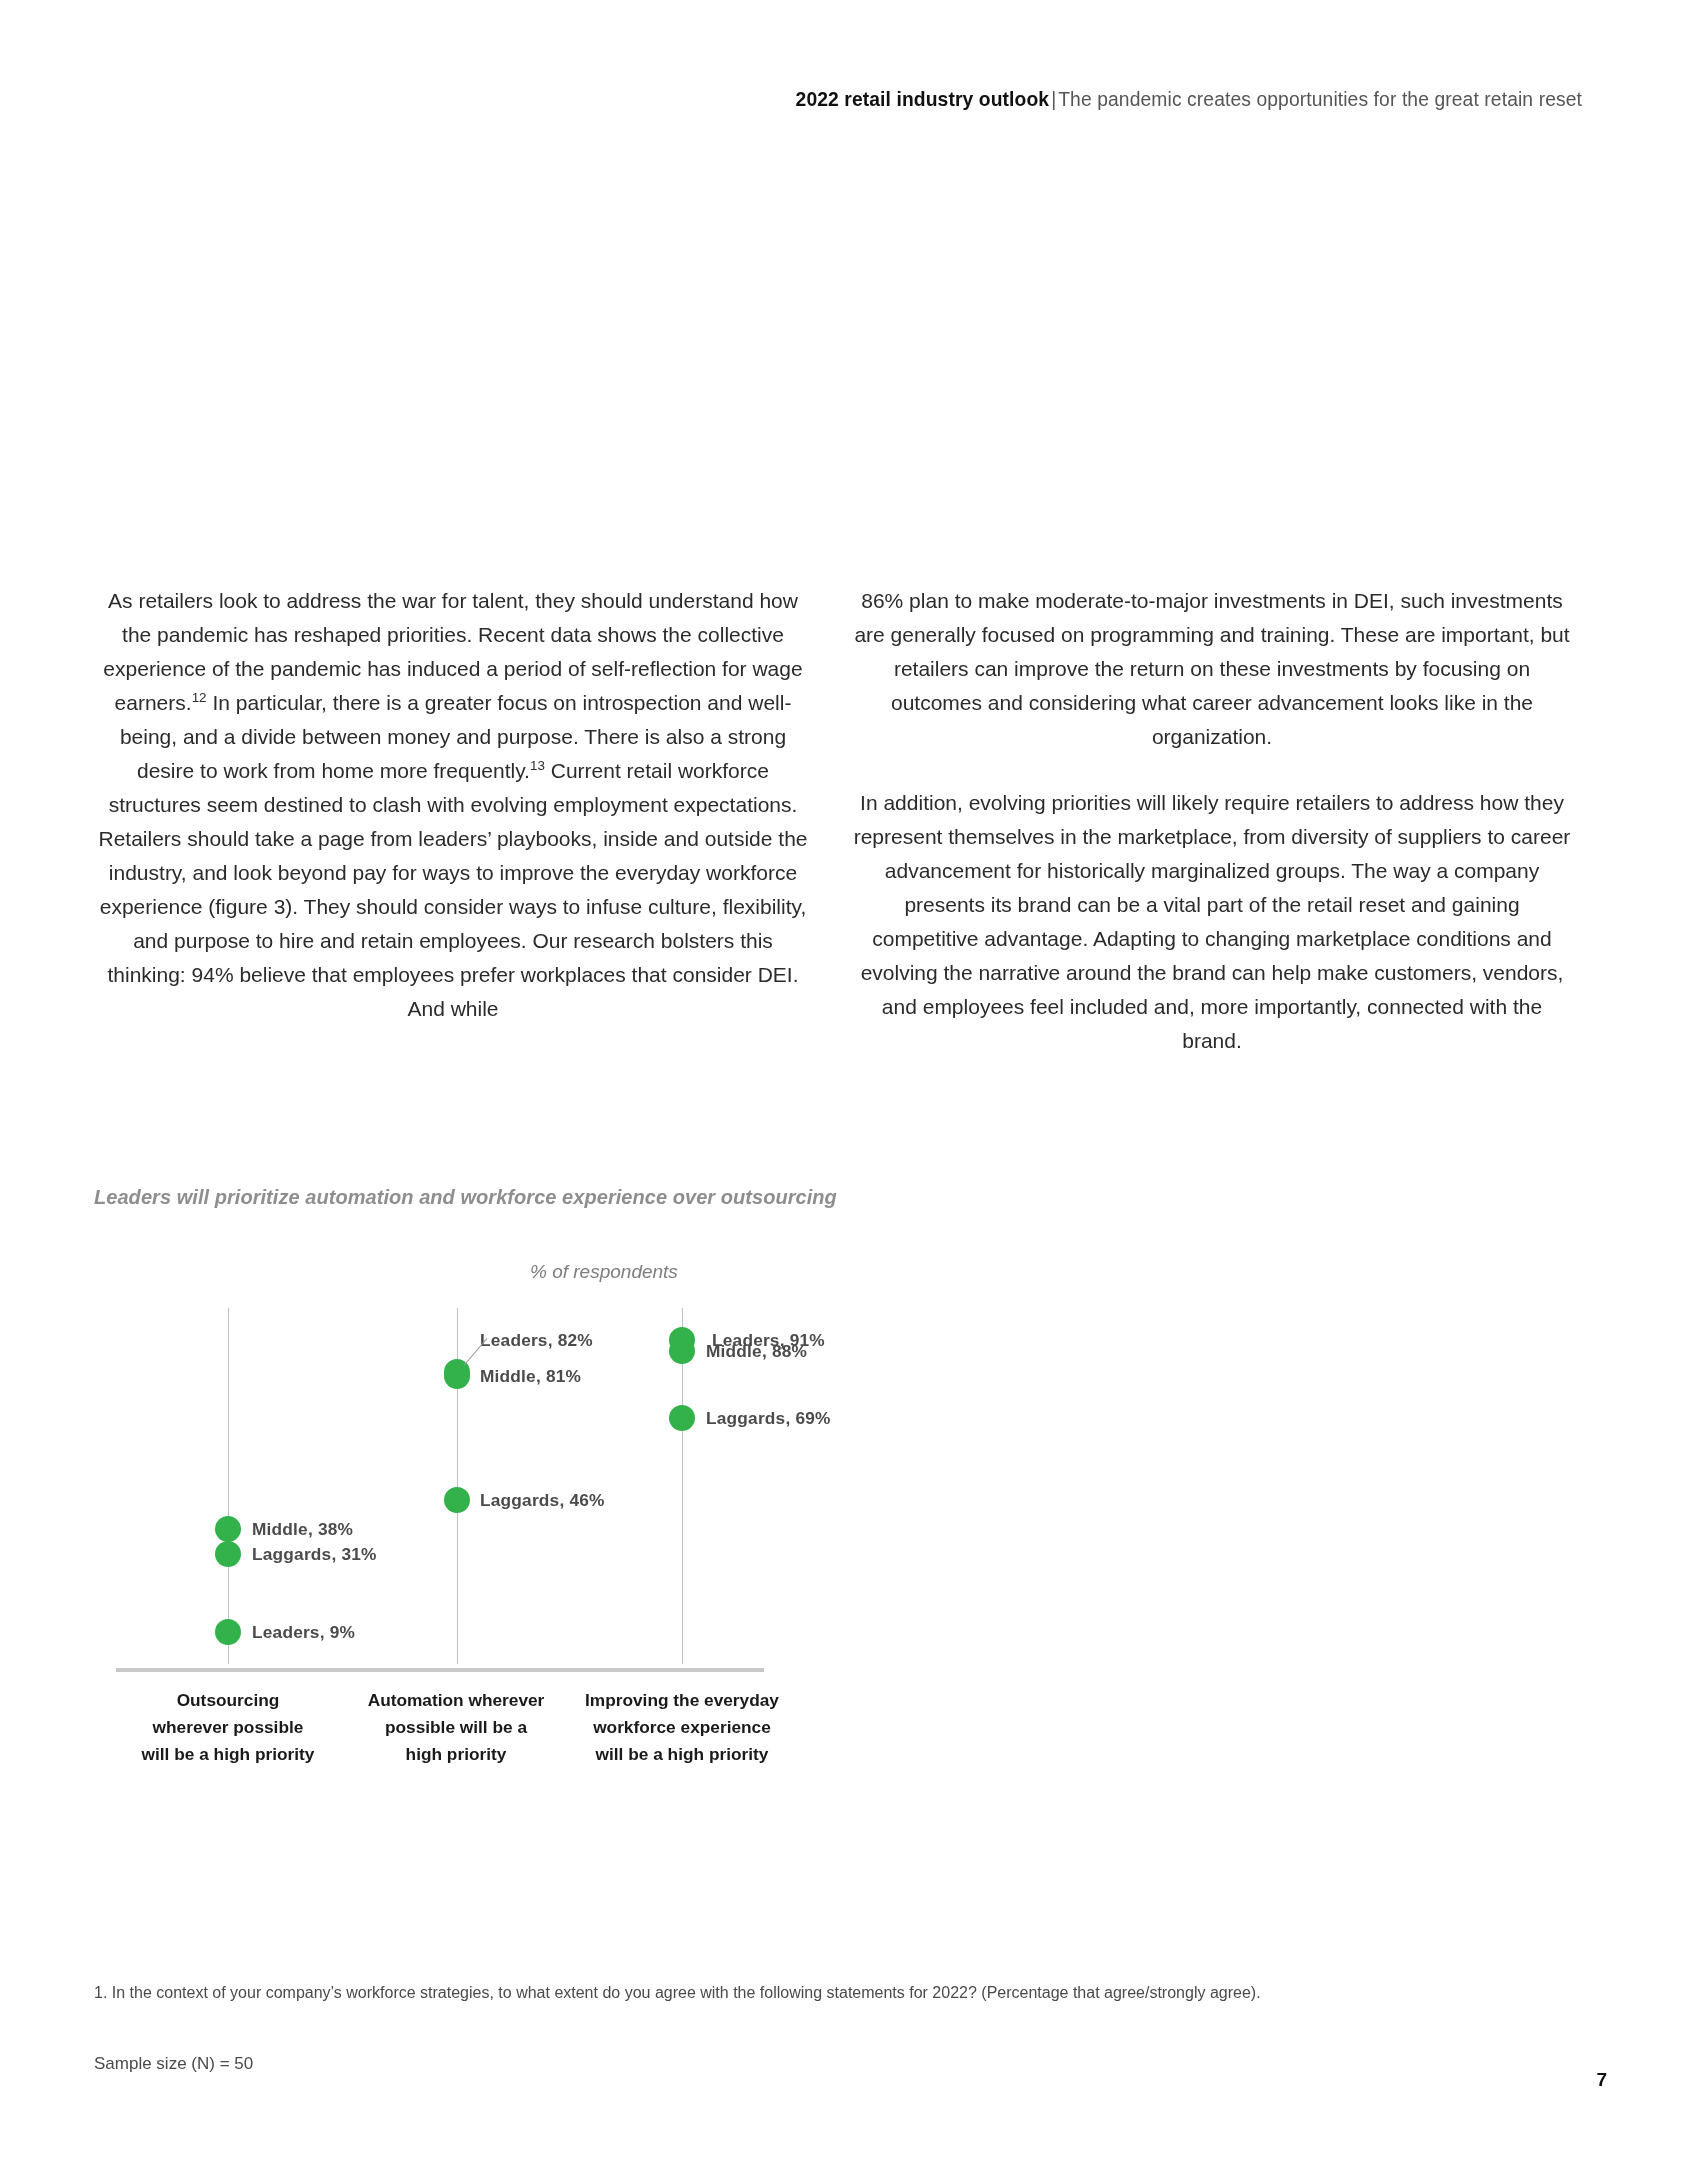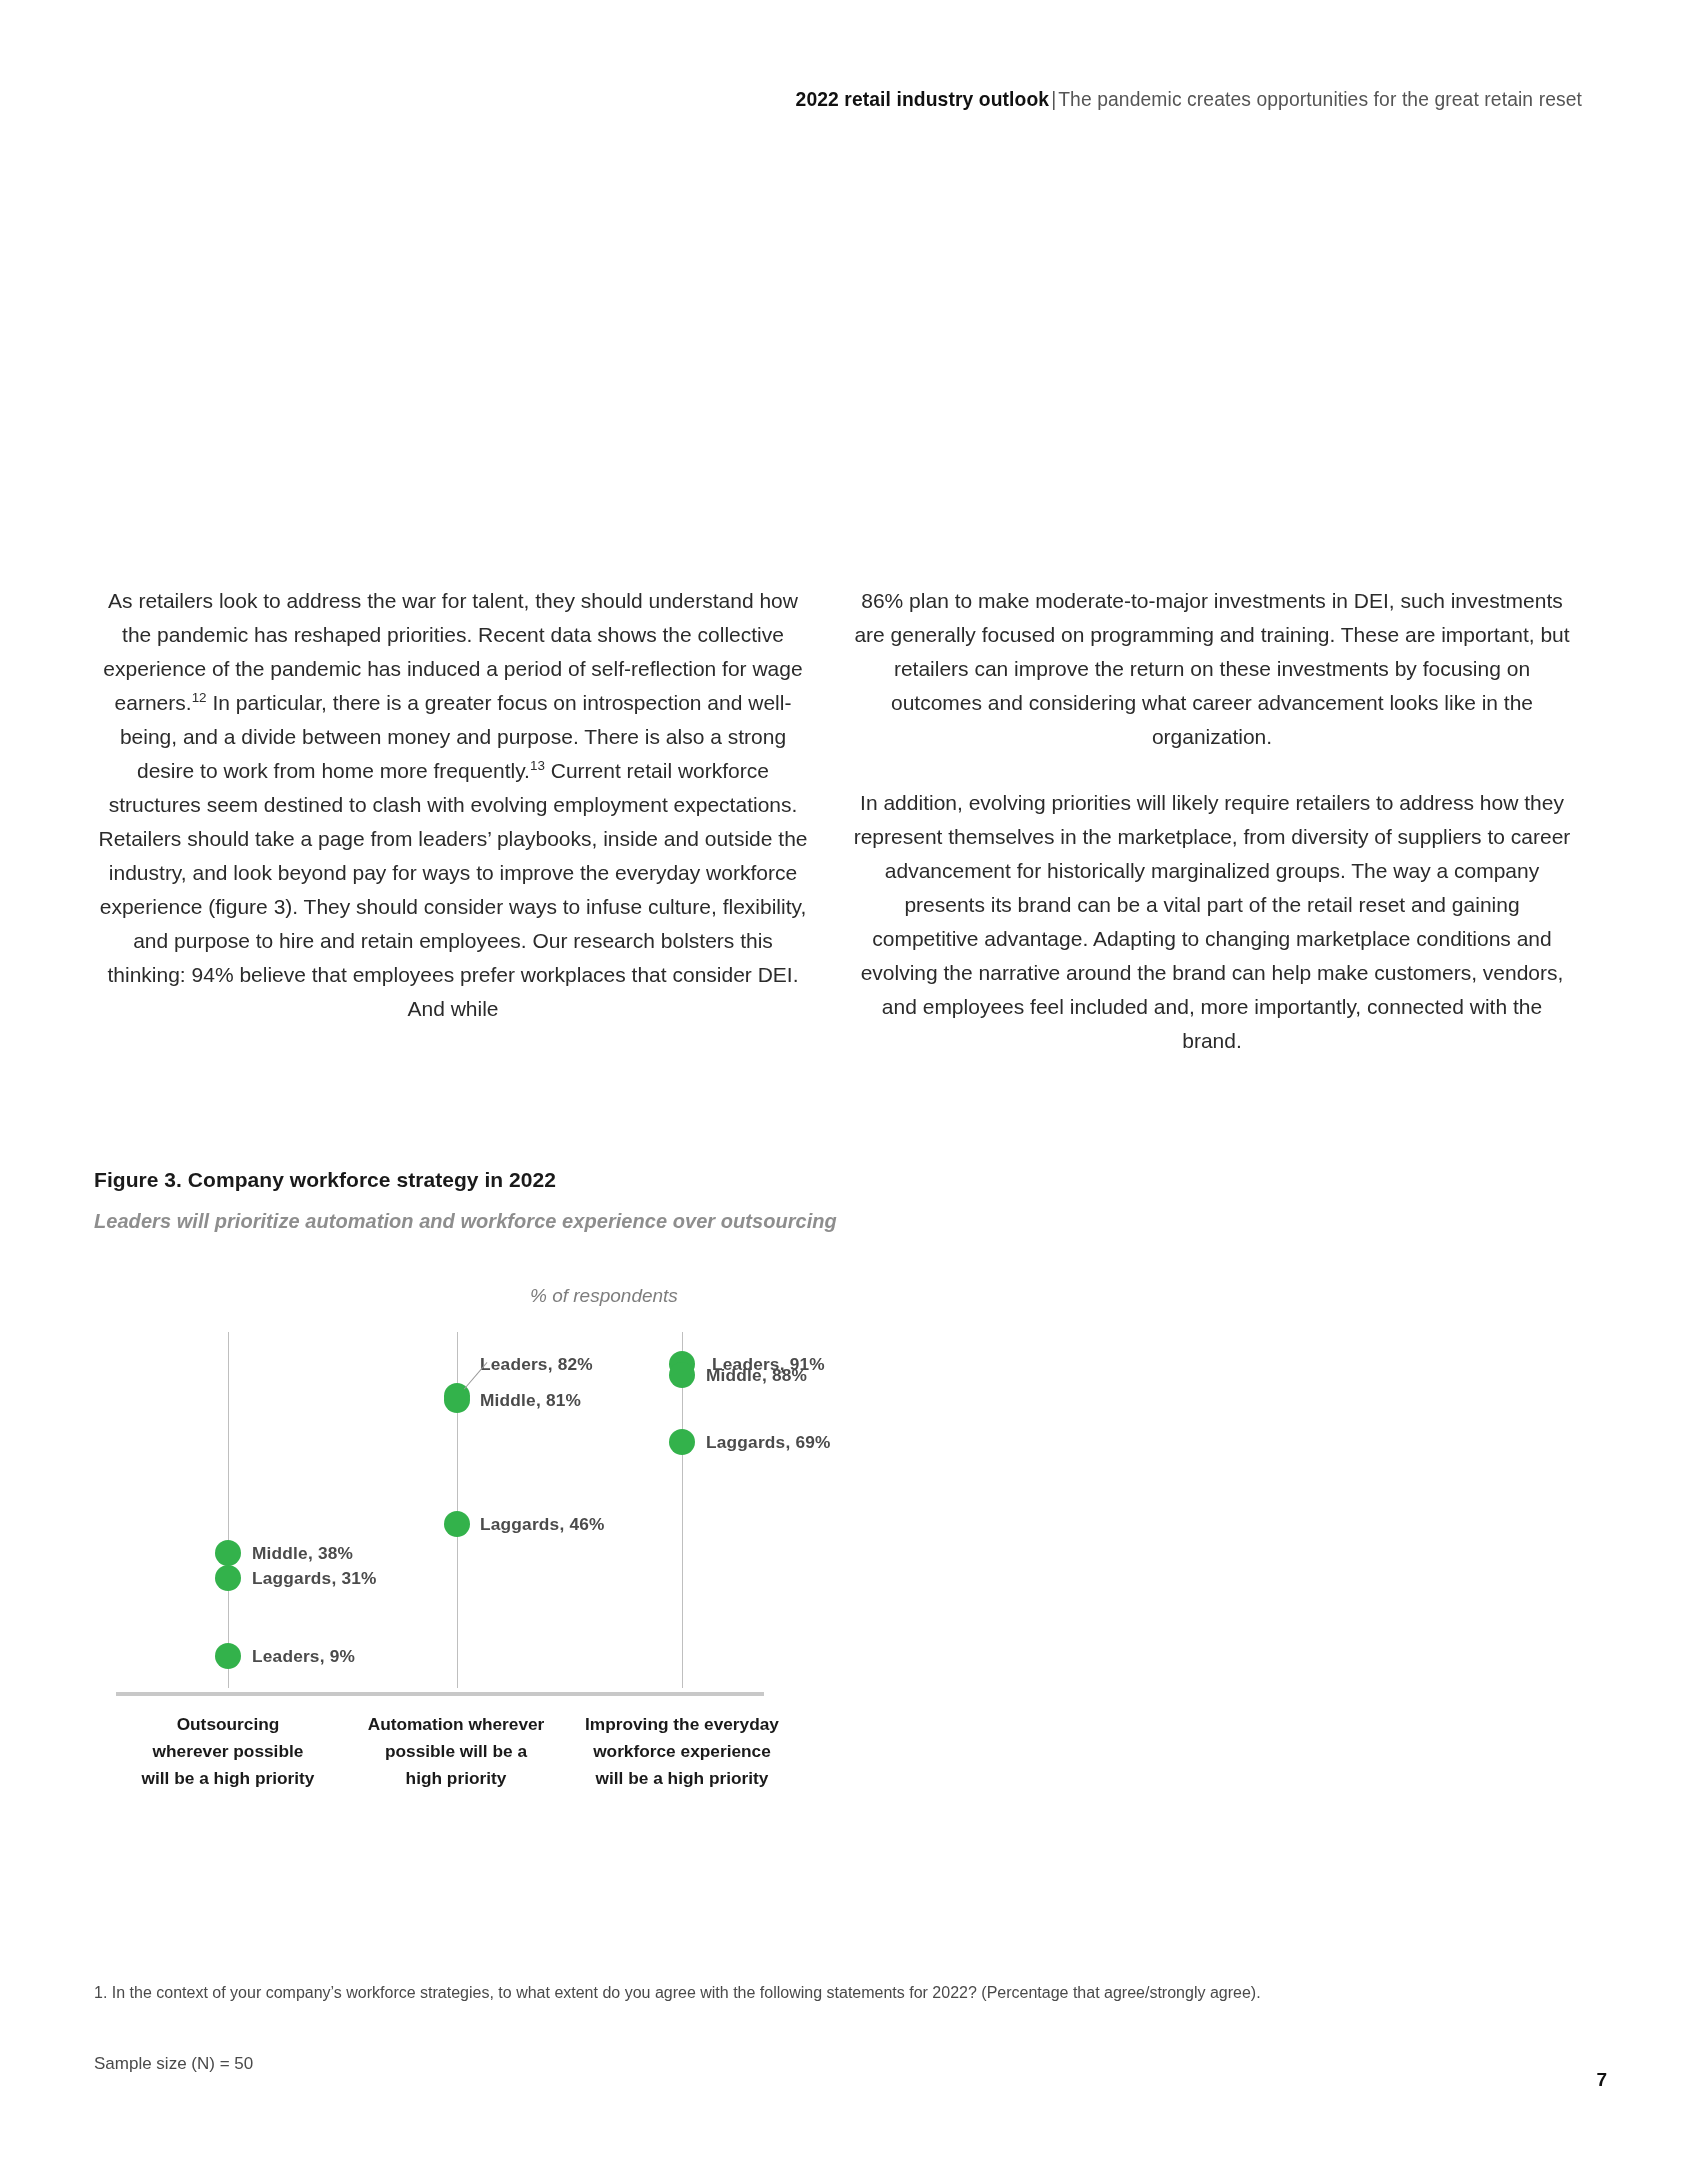--- a/index.html
+++ b/index.html
@@ -218,21 +218,20 @@
   <div class="col col-left">
     <p class="para"><span>As retailers look to address the war for talent, they should understand how the pandemic has reshaped priorities. Recent data shows the collective experience of the pandemic has induced a period of self-reflection for wage earners.</span><sup>12</sup><span> In particular, there is a greater focus on introspection and well-being, and a divide between money and purpose. There is also a strong desire to work from home more frequently.</span><sup>13</sup><span> Current retail workforce structures seem destined to clash with evolving employment expectations. Retailers should take a page from leaders’ playbooks, inside and outside the industry, and look beyond pay for ways to improve the everyday workforce experience (figure 3). They should consider ways to infuse culture, flexibility, and purpose to hire and retain employees. Our research bolsters this thinking: 94% believe that employees prefer workplaces that consider DEI. And while</span></p>
   </div>
 
   <div class="col col-right">
     <p class="para">86% plan to make moderate-to-major investments in DEI, such investments are generally focused on programming and training. These are important, but retailers can improve the return on these investments by focusing on outcomes and considering what career advancement looks like in the organization.</p>
     <p class="para">In addition, evolving priorities will likely require retailers to address how they represent themselves in the marketplace, from diversity of suppliers to career advancement for historically marginalized groups. The way a company presents its brand can be a vital part of the retail reset and gaining competitive advantage. Adapting to changing marketplace conditions and evolving the narrative around the brand can help make customers, vendors, and employees feel included and, more importantly, connected with the brand.</p>
   </div>
 
   <div class="figure-wrap">
-    <div class="figure-title">Figure 3. Company workforce strategy in 2022</div>
     <div class="figure-subtitle">Leaders will prioritize automation and workforce experience over outsourcing</div>
 
     <div class="chart">
       <div class="chart-unit-label">% of respondents</div>
       <div class="plot" id="plot">
           <div class="gridline" style="left: 112px;"></div>
           <div class="gridline" style="left: 341px;"></div>
           <div class="gridline" style="left: 566px;"></div>
           <div class="dot" title="Middle, 38%" style="left: 112px; top: 221px;"></div>
           <div class="dot-label" style="left: 136px; top: 221px;">Middle, 38%</div>

